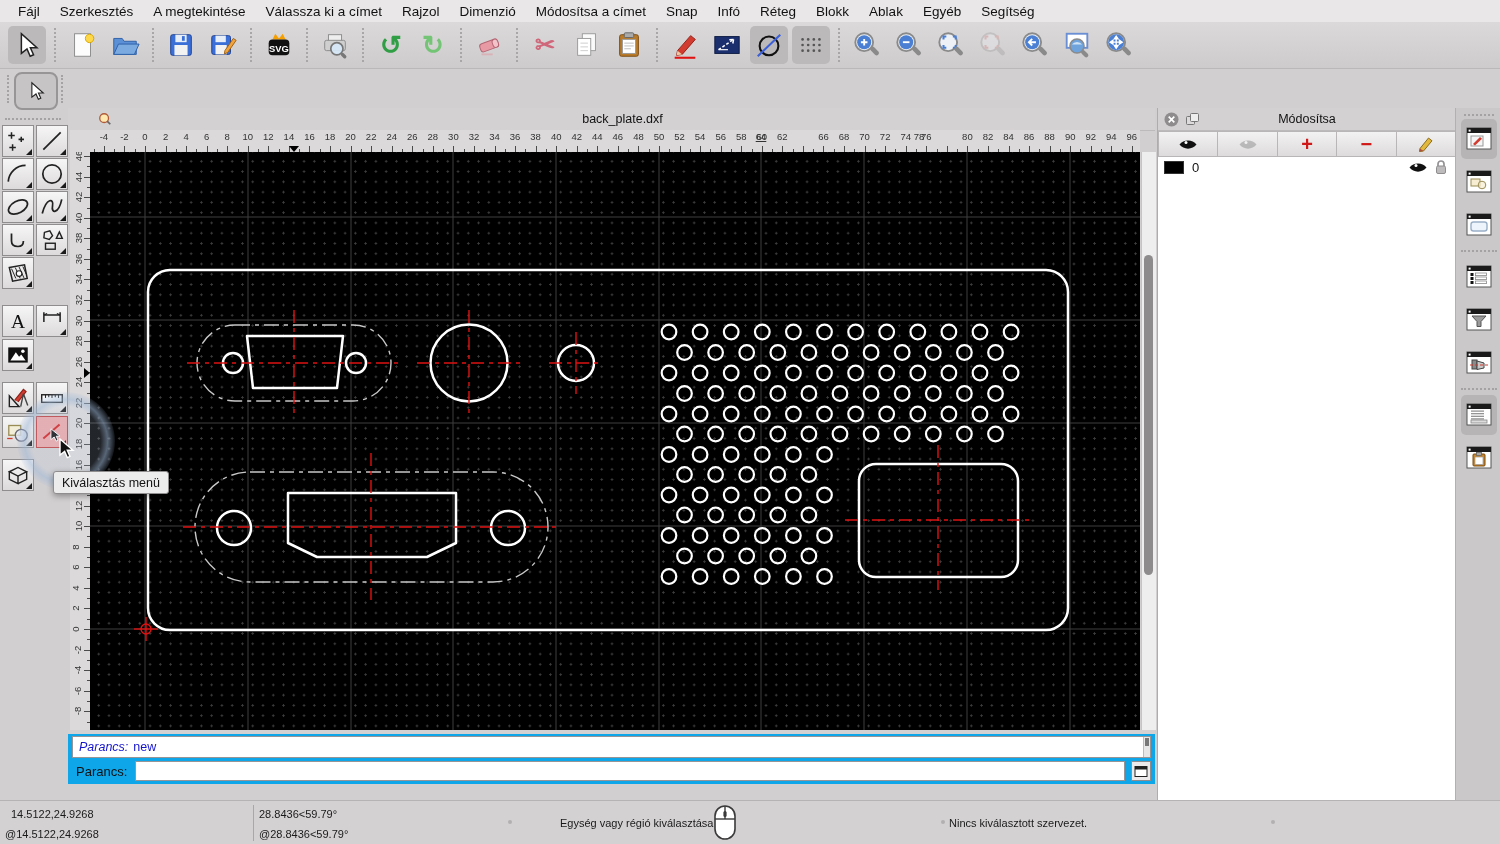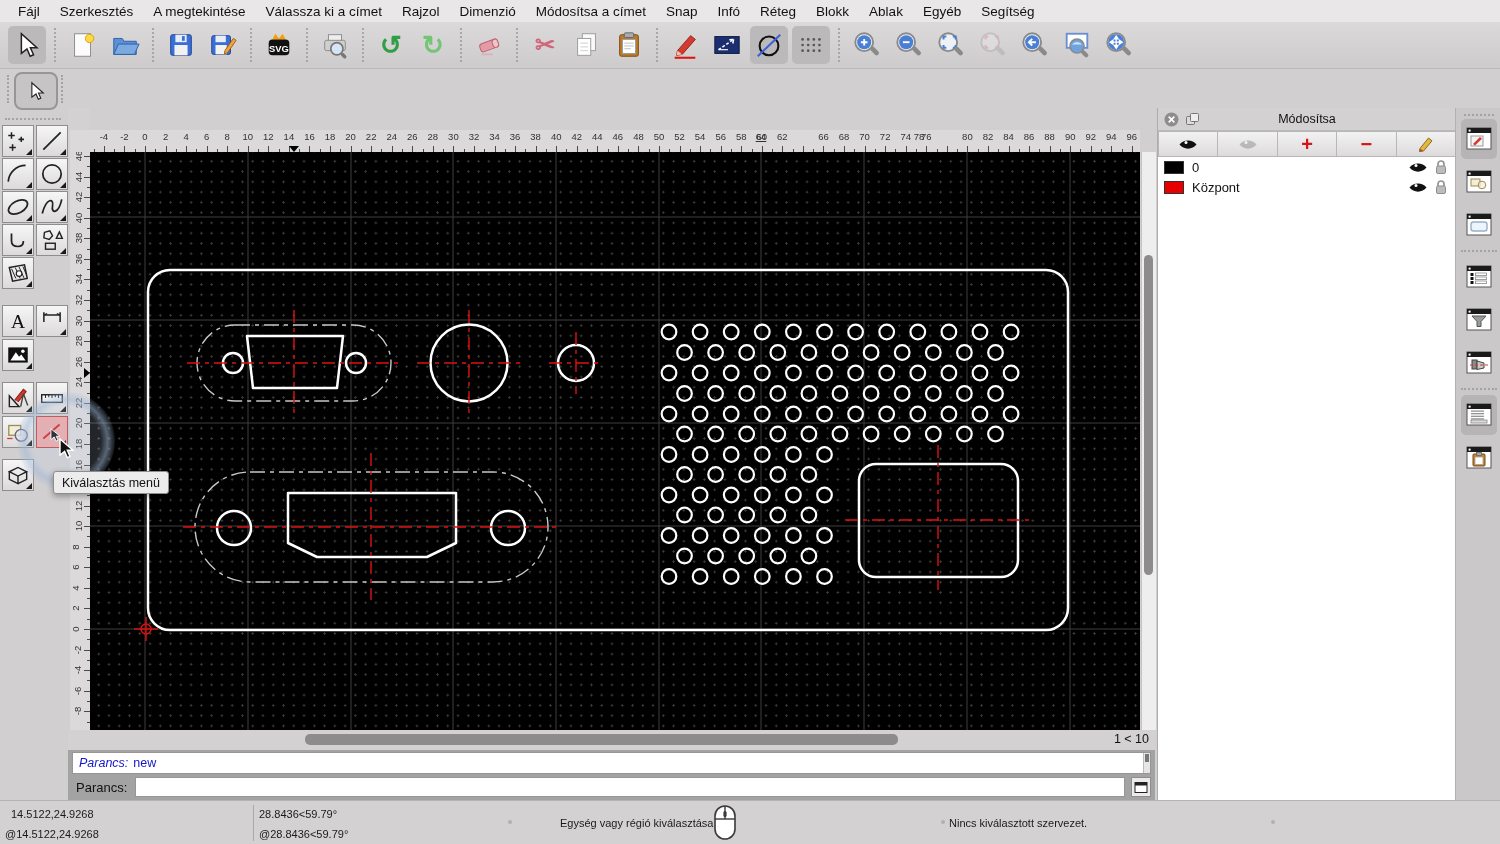--- a/index.html
+++ b/index.html
@@ -82,21 +82,21 @@
   .swatch{width:18px;height:11px;border:1px solid #333;margin-right:8px;flex:none;}
   .layer-name{flex:1;}
   .row-ic{margin-left:6px;display:flex;flex:none;}
   
   #dockstrip{position:absolute;left:1455px;top:108px;width:45px;height:736px;background:#cbc8c9;border-left:1px solid #b3b0b1;}
   #dockstrip .hdots{margin:6px auto 2px;width:30px;border-top:2px dotted #a5a2a3;}
   .dock-btn{width:36px;height:40px;margin:3px auto;border-radius:5px;display:flex;align-items:center;justify-content:center;}
   .dock-btn.active{background:#b7b4b5;}
   .dock-sep{margin:5px auto;width:36px;border-top:2px dotted #a5a2a3;}
   
-  #cmddock{position:absolute;left:68px;top:750px;width:1087px;height:50px;background:#a3a3a3;}
+  #cmddock{position:absolute;left:68px;top:734px;width:1087px;height:50px;background:#0ea5e9;}
   #cmdhistory{position:absolute;left:4px;top:2px;right:4px;height:20px;background:#fff;border:1px solid #979596;
               font-size:12.5px;display:flex;align-items:center;padding-left:6px;color:#1515cc;}
   #cmdhistory .lbl{font-style:italic;margin-right:5px;}
   #cmdhistory .vsb{position:absolute;right:0;top:0;bottom:0;width:6px;background:#e7e6e6;border-left:1px solid #bbb;}
   #cmdhistory .vsb i{position:absolute;top:1px;left:1px;width:4px;height:8px;background:#777;}
   #cmdinput-row{position:absolute;left:4px;top:26px;right:4px;height:22px;display:flex;align-items:center;}
   #cmdlabel{font-size:13px;margin:0 8px 0 4px;color:#111;}
   #cmdinput{flex:1;height:18px;border:1px solid #979596;background:#fff;font-size:12.5px;
             font-family:"Liberation Sans",sans-serif;padding:0 4px;}
   #kbdbtn{width:18px;height:18px;margin-left:6px;border:1px solid #8f8d8e;background:#eceaeb;
@@ -443,20 +443,29 @@
       <div class="pbtn" style="left: 2px; top: 347px;">
         <svg viewBox="0 0 24 24" fill="none" stroke="#222" stroke-width="1.3">
           <path d="M4 9 L12 5 L20 9 L12 13 Z"></path>
           <path d="M4 9 V16 L12 20 V13 M20 9 V16 L12 20"></path>
         </svg>
         <span class="sub"></span>
       </div>
     </div>
 
   <div id="doc-fill"></div>
+  <div id="doc-titlebar">
+    <span id="doc-icon">
+        <svg width="14" height="14" viewBox="0 0 16 16">
+          <circle cx="7" cy="7" r="5" fill="#ffe9b0" stroke="#b05a3a" stroke-width="1.5"></circle>
+          <line x1="10.5" y1="10.5" x2="14" y2="14" stroke="#666" stroke-width="2"></line>
+        </svg>
+      </span>
+    <span id="doc-title">back_plate.dxf</span>
+  </div>
   <div id="ruler-corner"></div>
   <div id="hruler">
       <div class="htick" style="left: 3.6px; height: 3.5px;"></div>
       <div class="htick" style="left: 13.88px; height: 6px;"></div>
       <span class="hnum" style="left: 13.88px;">-4</span>
       <div class="htick" style="left: 24.16px; height: 3.5px;"></div>
       <div class="htick" style="left: 34.44px; height: 6px;"></div>
       <span class="hnum" style="left: 34.44px;">-2</span>
       <div class="htick" style="left: 44.72px; height: 3.5px;"></div>
       <div class="htick" style="left: 55px; height: 6px;"></div>
@@ -908,36 +917,20 @@
               <circle cx="8" cy="4.6" r="1.5" fill="#fff"></circle>
             </svg>
           </span>
           <span class="row-ic">
             <svg width="14" height="16" viewBox="0 0 14 16">
               <path d="M4 7 V5 a3 3 0 0 1 6 0 V7" fill="none" stroke="#949294" stroke-width="1.7"></path>
               <rect x="2.5" y="7" width="9" height="7.5" rx="1.5" fill="#bdbbbc" stroke="#8f8d8e"></rect>
             </svg>
           </span>
         </div>
-        <div class="layer-row">
-          <span class="swatch" style="background: rgb(230, 0, 0);"></span>
-          <span class="layer-name">Központ</span>
-          <span class="row-ic">
-            <svg width="20" height="13" viewBox="0 0 20 13">
-              <path d="M1.5 6.5 C5.5 1 14.5 1 18.5 6.5 C14.5 12 5.5 12 1.5 6.5 Z" fill="#111"></path>
-              <circle cx="8" cy="4.6" r="1.5" fill="#fff"></circle>
-            </svg>
-          </span>
-          <span class="row-ic">
-            <svg width="14" height="16" viewBox="0 0 14 16">
-              <path d="M4 7 V5 a3 3 0 0 1 6 0 V7" fill="none" stroke="#949294" stroke-width="1.7"></path>
-              <rect x="2.5" y="7" width="9" height="7.5" rx="1.5" fill="#bdbbbc" stroke="#8f8d8e"></rect>
-            </svg>
-          </span>
-        </div>
       </div>
   </div>
 
   <div id="dockstrip">
       <div class="hdots"></div>
       <div class="dock-btn active">
         <svg width="26" height="24" viewBox="0 0 26 24">
           <rect x="1" y="1" width="24" height="21" fill="#fff" stroke="#555"></rect>
           <rect x="1" y="1" width="24" height="5" fill="#1a1a1a"></rect>
           <rect x="2.6" y="2.6" width="2" height="2" fill="#fff"></rect>

